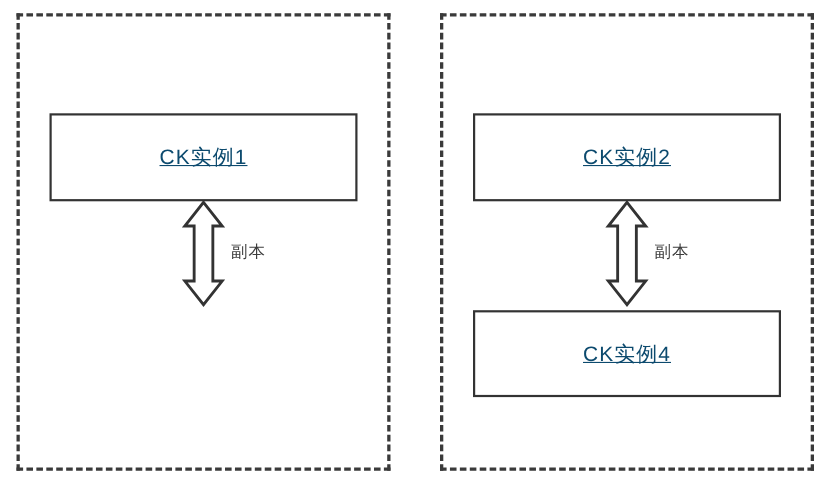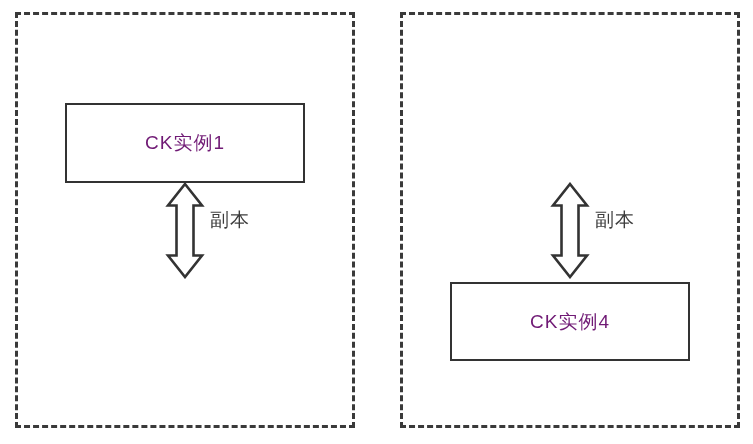--- a/index.html
+++ b/index.html
@@ -34,49 +34,50 @@
     text-align: center;
     font-size: 19px;
     line-height: 26px;
     color: #3d3d3d;
     letter-spacing: 1px;
   }
   .ck-box {
     position: absolute;
     left: 50%;
     transform: translateX(-50%);
-    width: 240px;
+    width: 280px;
     height: 80px;
     border: 2.5px solid #333333;
     box-sizing: border-box;
     background: #ffffff;
     display: flex;
     align-items: center;
     justify-content: center;
     font-size: 19px;
-    color: #701a75;
+    color: #0c4a6e;
     letter-spacing: 1px;
+    text-decoration: underline;
   }
   .ck-box.top-box    { top: 88px; }
   .ck-box.bottom-box { top: 267px; height: 79px; }
   .arrow-wrap {
     position: absolute;
     top: 167px;
     left: 50%;
     transform: translateX(-50%);
     width: 40px;
     height: 97px;
   }
   .arrow-wrap svg { display: block; }
   .replica-label {
     position: absolute;
-    top: 192px;
+    top: 202px;
     left: 50%;
     margin-left: 25px;
-    font-size: 19px;
+    font-size: 15px;
     line-height: 26px;
     color: #3d3d3d;
     letter-spacing: 1px;
     white-space: nowrap;
   }
 </style>
 </head>
 <body>
 
 <div class="stage">
@@ -89,20 +90,21 @@
       <svg width="40" height="97" viewBox="0 0 40 97" aria-hidden="true">
         <path d="M20 2 L37 23.5 L28.5 23.5 L28.5 73.5 L37 73.5 L20 95 L3 73.5 L11.5 73.5 L11.5 23.5 L3 23.5 Z" fill="#ffffff" stroke="#333333" stroke-width="2.6" stroke-linejoin="miter"></path>
       </svg>
     </div>
     <div class="replica-label">副本</div>
 
   </div>
 
   <div class="shard-panel right">
 
+    <div class="ck-box top-box">CK实例2</div>
 
     <div class="arrow-wrap">
       <svg width="40" height="97" viewBox="0 0 40 97" aria-hidden="true">
         <path d="M20 2 L37 23.5 L28.5 23.5 L28.5 73.5 L37 73.5 L20 95 L3 73.5 L11.5 73.5 L11.5 23.5 L3 23.5 Z" fill="#ffffff" stroke="#333333" stroke-width="2.6" stroke-linejoin="miter"></path>
       </svg>
     </div>
     <div class="replica-label">副本</div>
 
     <div class="ck-box bottom-box">CK实例4</div>
   </div>

